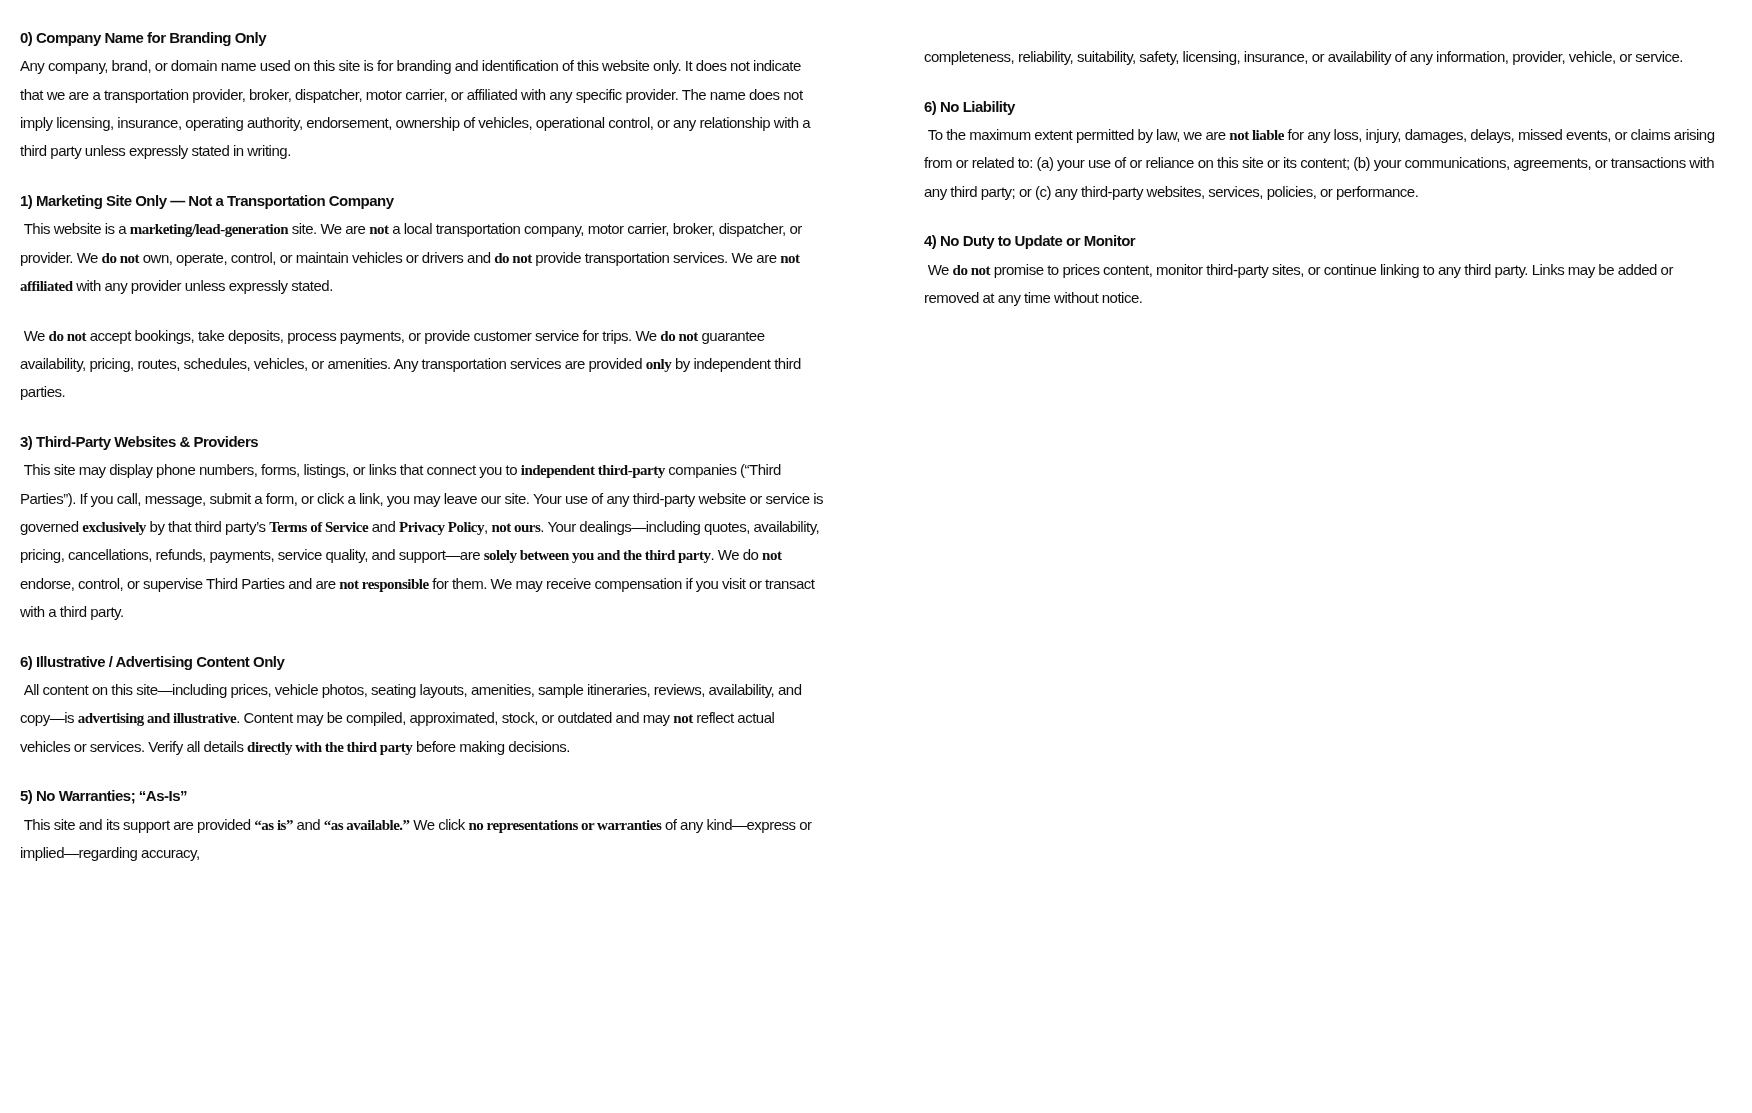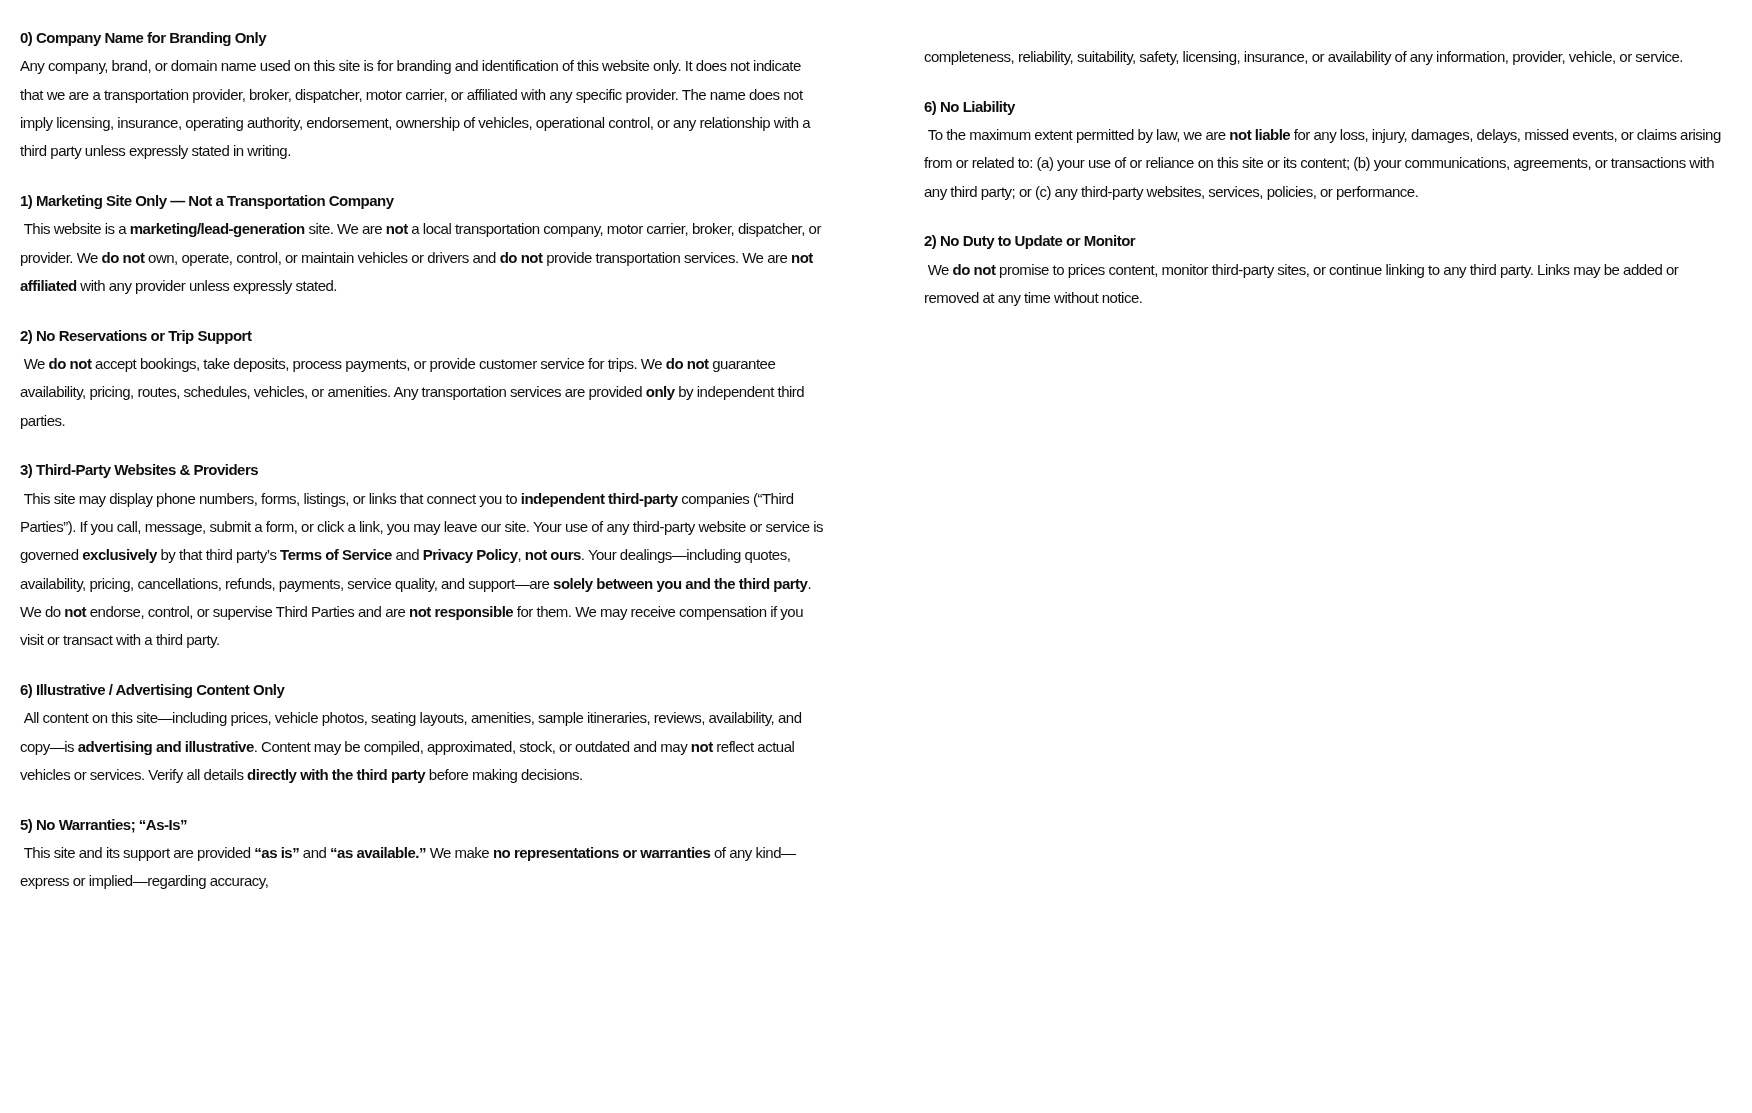--- a/index.html
+++ b/index.html
@@ -21,58 +21,57 @@
     font-size: 15px;
     line-height: 28.3px;
     letter-spacing: -0.5px;
   }
   .col-left  { left: 20px;  top: 24px; width: 805px; }
   .col-right { left: 924px; top: 43px; width: 805px; }
   .section { margin: 0 0 21.5px 0; }
   .section:last-child { margin-bottom: 0; }
   .heading { font-weight: 700; }
   .body { white-space: pre-wrap; }
-  .b { font-weight: 700; }
+  .b { font-weight: 700; font-family: Liberation Serif, serif; }
 </style>
 </head>
 <body>
 
 <div class="page">
   <div class="col col-left">
       <div class="section">
         <div class="heading">0) Company Name for Branding Only</div>
         <div class="body"><span>Any company, brand, or domain name used on this site is for branding and identification of this website only. It does not indicate that we are a transportation provider, broker, dispatcher, motor carrier, or affiliated with any specific provider. The name does not imply licensing, insurance, operating authority, endorsement, ownership of vehicles, operational control, or any relationship with a third party unless expressly stated in writing.</span></div>
       </div>
       <div class="section">
         <div class="heading">1) Marketing Site Only — Not a Transportation Company</div>
         <div class="body"><span> This website is a </span><span class="b">marketing/lead-generation</span><span> site. We are </span><span class="b">not</span><span> a local transportation company, motor carrier, broker, dispatcher, or provider. We </span><span class="b">do not</span><span> own, operate, control, or maintain vehicles or drivers and </span><span class="b">do not</span><span> provide transportation services. We are </span><span class="b">not affiliated</span><span> with any provider unless expressly stated.</span></div>
       </div>
       <div class="section">
-        <div class="heading">2) No Reservations or Trip Support</div>
         <div class="body"><span> We </span><span class="b">do not</span><span> accept bookings, take deposits, process payments, or provide customer service for trips. We </span><span class="b">do not</span><span> guarantee availability, pricing, routes, schedules, vehicles, or amenities. Any transportation services are provided </span><span class="b">only</span><span> by independent third parties.</span></div>
       </div>
       <div class="section">
         <div class="heading">3) Third-Party Websites &amp; Providers</div>
         <div class="body"><span> This site may display phone numbers, forms, listings, or links that connect you to </span><span class="b">independent third-party</span><span> companies (“Third Parties”). If you call, message, submit a form, or click a link, you may leave our site. Your use of any third-party website or service is governed </span><span class="b">exclusively</span><span> by that third party’s </span><span class="b">Terms of Service</span><span> and </span><span class="b">Privacy Policy</span><span>, </span><span class="b">not ours</span><span>. Your dealings—including quotes, availability, pricing, cancellations, refunds, payments, service quality, and support—are </span><span class="b">solely between you and the third party</span><span>. We do </span><span class="b">not</span><span> endorse, control, or supervise Third Parties and are </span><span class="b">not responsible</span><span> for them. We may receive compensation if you visit or transact with a third party.</span></div>
       </div>
       <div class="section">
         <div class="heading">6) Illustrative / Advertising Content Only</div>
         <div class="body"><span> All content on this site—including prices, vehicle photos, seating layouts, amenities, sample itineraries, reviews, availability, and copy—is </span><span class="b">advertising and illustrative</span><span>. Content may be compiled, approximated, stock, or outdated and may </span><span class="b">not</span><span> reflect actual vehicles or services. Verify all details </span><span class="b">directly with the third party</span><span> before making decisions.</span></div>
       </div>
       <div class="section">
         <div class="heading">5) No Warranties; “As-Is”</div>
-        <div class="body"><span> This site and its support are provided </span><span class="b">“as is”</span><span> and </span><span class="b">“as available.”</span><span> We make </span><span class="b">no representations or warranties</span><span> of any kind—express or implied—regarding accuracy,</span></div>
+        <div class="body"><span> This site and its support are provided </span><span class="b">“as is”</span><span> and </span><span class="b">“as available.”</span><span> We click </span><span class="b">no representations or warranties</span><span> of any kind—express or implied—regarding accuracy,</span></div>
       </div>
     </div>
   <div class="col col-right">
       <div class="section">
         <div class="body"><span>completeness, reliability, suitability, safety, licensing, insurance, or availability of any information, provider, vehicle, or service.</span></div>
       </div>
       <div class="section">
         <div class="heading">6) No Liability</div>
         <div class="body"><span> To the maximum extent permitted by law, we are </span><span class="b">not liable</span><span> for any loss, injury, damages, delays, missed events, or claims arising from or related to: (a) your use of or reliance on this site or its content; (b) your communications, agreements, or transactions with any third party; or (c) any third-party websites, services, policies, or performance.</span></div>
       </div>
       <div class="section">
-        <div class="heading">2) No Duty to Update or Monitor</div>
+        <div class="heading">4) No Duty to Update or Monitor</div>
         <div class="body"><span> We </span><span class="b">do not</span><span> promise to prices content, monitor third-party sites, or continue linking to any third party. Links may be added or removed at any time without notice.</span></div>
       </div>
     </div>
 </div>
 
 </body></html>

